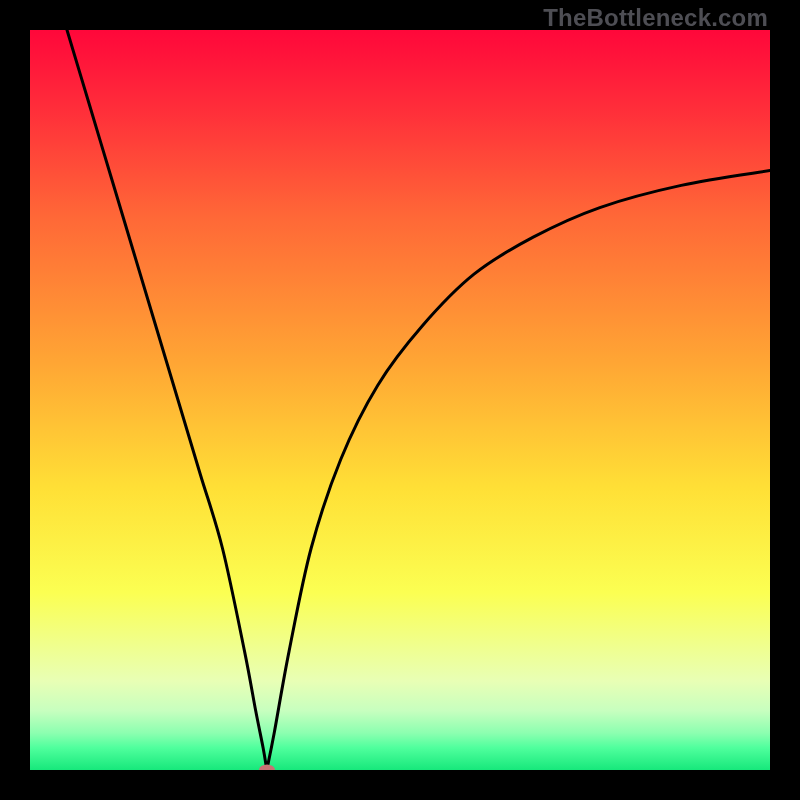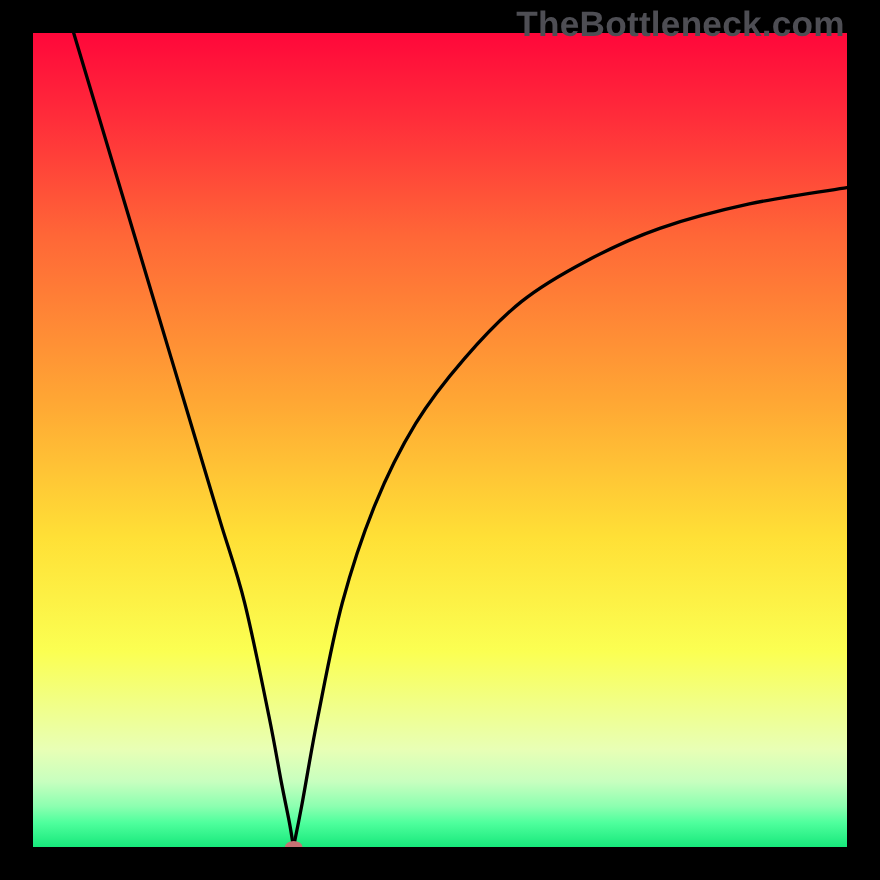--- a/index.html
+++ b/index.html
@@ -27,21 +27,21 @@
   }
   .gradient {
     position: absolute;
     inset: 0;
   }
   .watermark {
     position: absolute;
     top: 4px;
     right: 32px;
     color: #4e4e54;
-    font-size: 32px;
+    font-size: 24px;
     font-weight: 600;
     letter-spacing: 0.2px;
     user-select: none;
   }
   svg.curve {
     position: absolute;
     inset: 0;
   }
   .marker {
     position: absolute;

